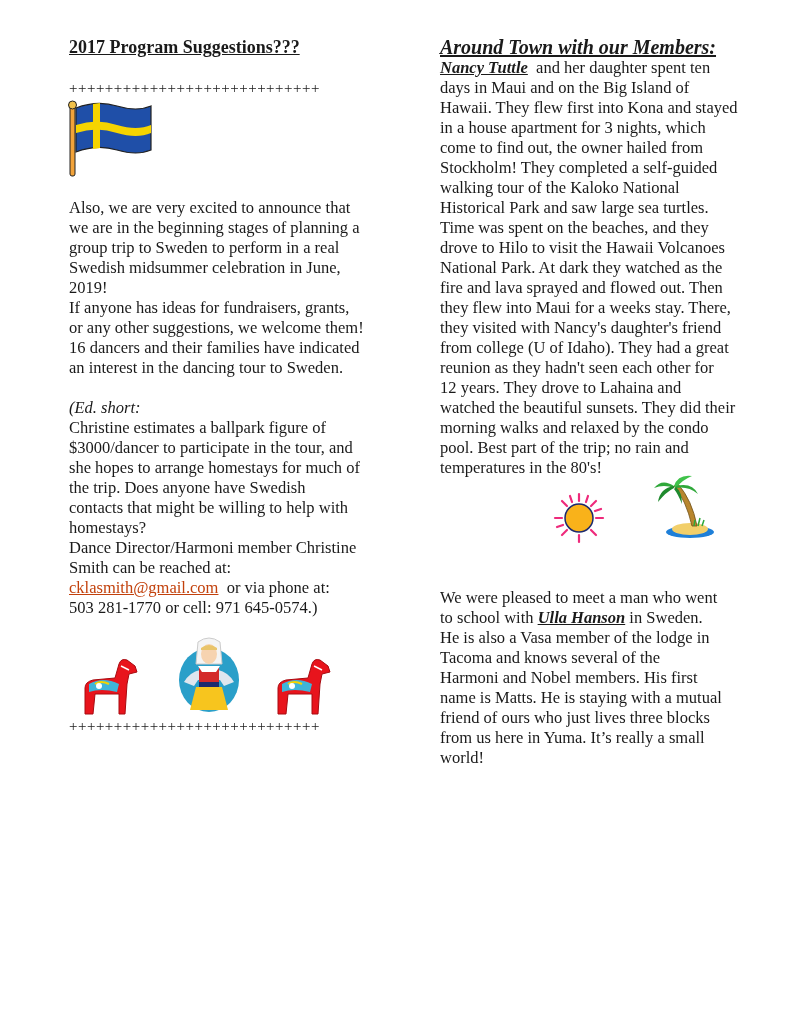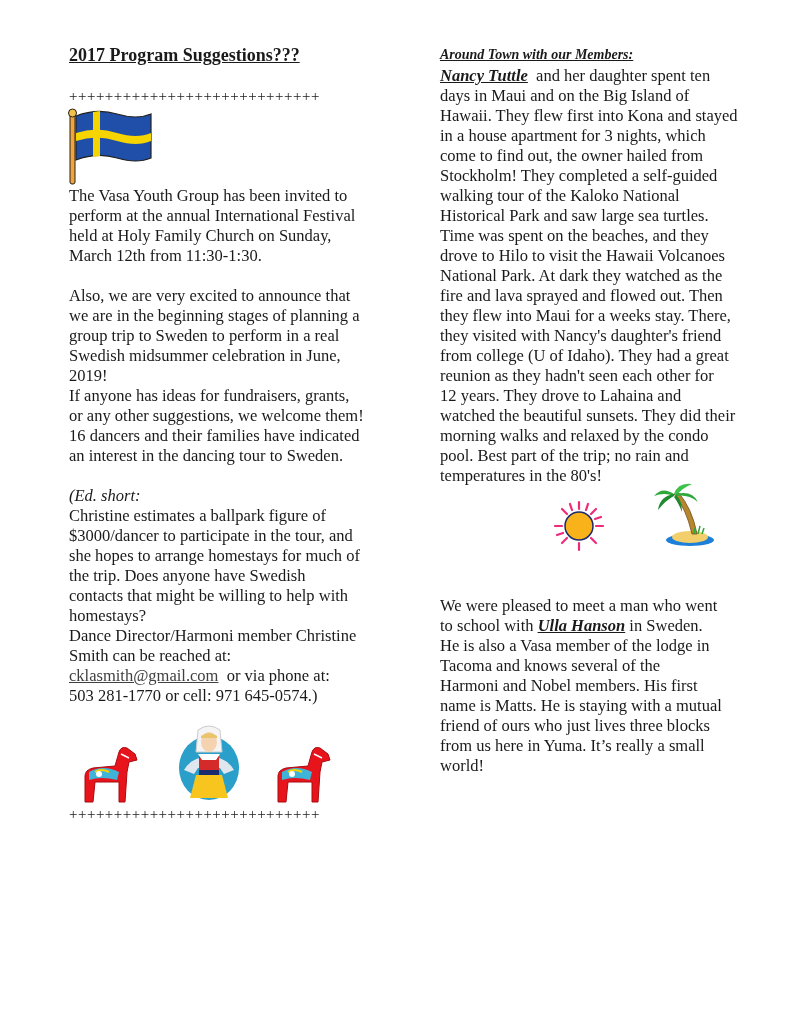--- a/index.html
+++ b/index.html
@@ -1,28 +1,28 @@
 <!DOCTYPE html>
 <html><head>
   <meta charset="utf-8">
   <style>
     html, body { margin: 0; padding: 0; background: #ffffff; }
     body { width: 788px; height: 1020px; position: relative; overflow: hidden;
            font-family: "Liberation Serif", "DejaVu Serif", serif; color: #1a1a1a; }
-    .col { position: absolute; top: 44px; font-size: 16.5px; line-height: 20px; }
+    .col { position: absolute; top: 36px; font-size: 16.5px; line-height: 20px; }
     .col-left { left: 69px; width: 320px; }
     .col-right { left: 440px; width: 320px; }
     .p { margin: 0; white-space: pre-line; }
     .gap { height: 20px; }
     .h-left { font-weight: bold; text-decoration: underline; font-size: 18px; line-height: 22px; }
-    .h-right { font-weight: bold; font-style: italic; text-decoration: underline; font-size: 14px; line-height: 22px; }
+    .h-right { font-weight: bold; font-style: italic; text-decoration: underline; font-size: 20px; line-height: 22px; }
     .name { font-weight: bold; font-style: italic; text-decoration: underline; }
     .plus { letter-spacing: 0.5px; font-size: 15px; line-height: 20px; white-space: nowrap; }
     .ednote { font-style: italic; }
-    a.link { color: #404040; }
+    a.link { color: #c2410c; }
     .flag-wrap { height: 80px; position: relative; }
     .pics { position: relative; height: 78px; }
     .pics2 { position: relative; height: 70px; }
   </style>
 </head>
 <body>
 
 <div class="col col-left">
   <p class="p h-left">2017 Program Suggestions???</p>
   <div class="gap"></div>
@@ -31,24 +31,20 @@
   <div class="flag-wrap">
     <svg width="90" height="80" viewBox="0 0 90 80" style="position:absolute;left:-2px;top:0">
       <rect x="3" y="8" width="5" height="70" rx="2" fill="#f2a33a" stroke="#222" stroke-width="1"></rect>
       <circle cx="5.5" cy="7" r="4" fill="#f2c14a" stroke="#222" stroke-width="1"></circle>
       <path d="M9 10 Q30 2 50 8 Q70 14 84 8 L84 52 Q70 58 50 52 Q30 46 9 54 Z" fill="#1f4fa8" stroke="#222" stroke-width="1.2"></path>
       <path d="M26 6 L33 5 L33 50 L26 51 Z" fill="#f5d400"></path>
       <path d="M9 27 Q30 20 50 27 Q70 33 84 27 L84 35 Q70 41 50 35 Q30 28 9 35 Z" fill="#f5d400"></path>
     </svg>
   </div>
 
-  <p class="p">The Vasa Youth Group has been invited to
-perform at the annual International Festival
-held at Holy Family Church on Sunday,
-March 12th from 11:30-1:30.</p>
   <div class="gap"></div>
   <p class="p">Also, we are very excited to announce that
 we are in the beginning stages of planning a
 group trip to Sweden to perform in a real
 Swedish midsummer celebration in June,
 2019!
 If anyone has ideas for fundraisers, grants,
 or any other suggestions, we welcome them!
 16 dancers and their families have indicated
 an interest in the dancing tour to Sweden.</p>

